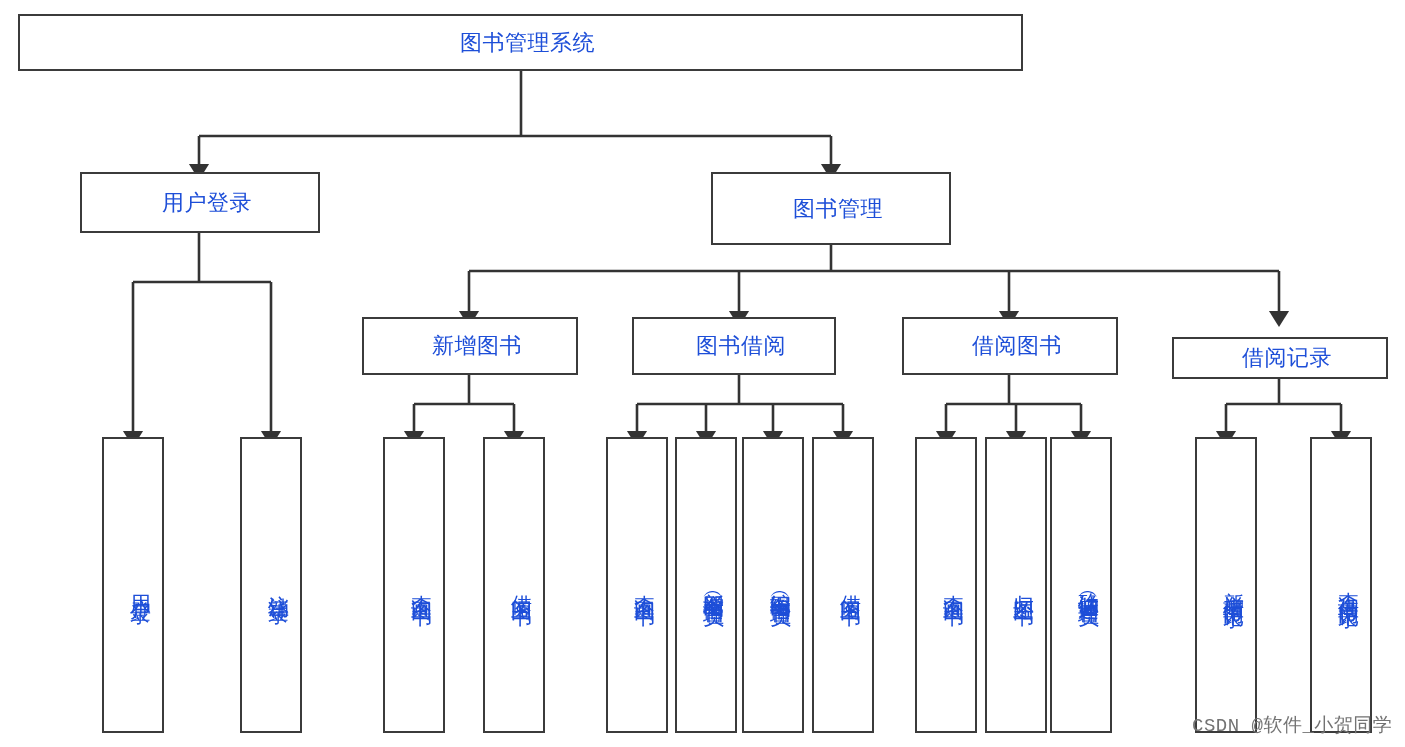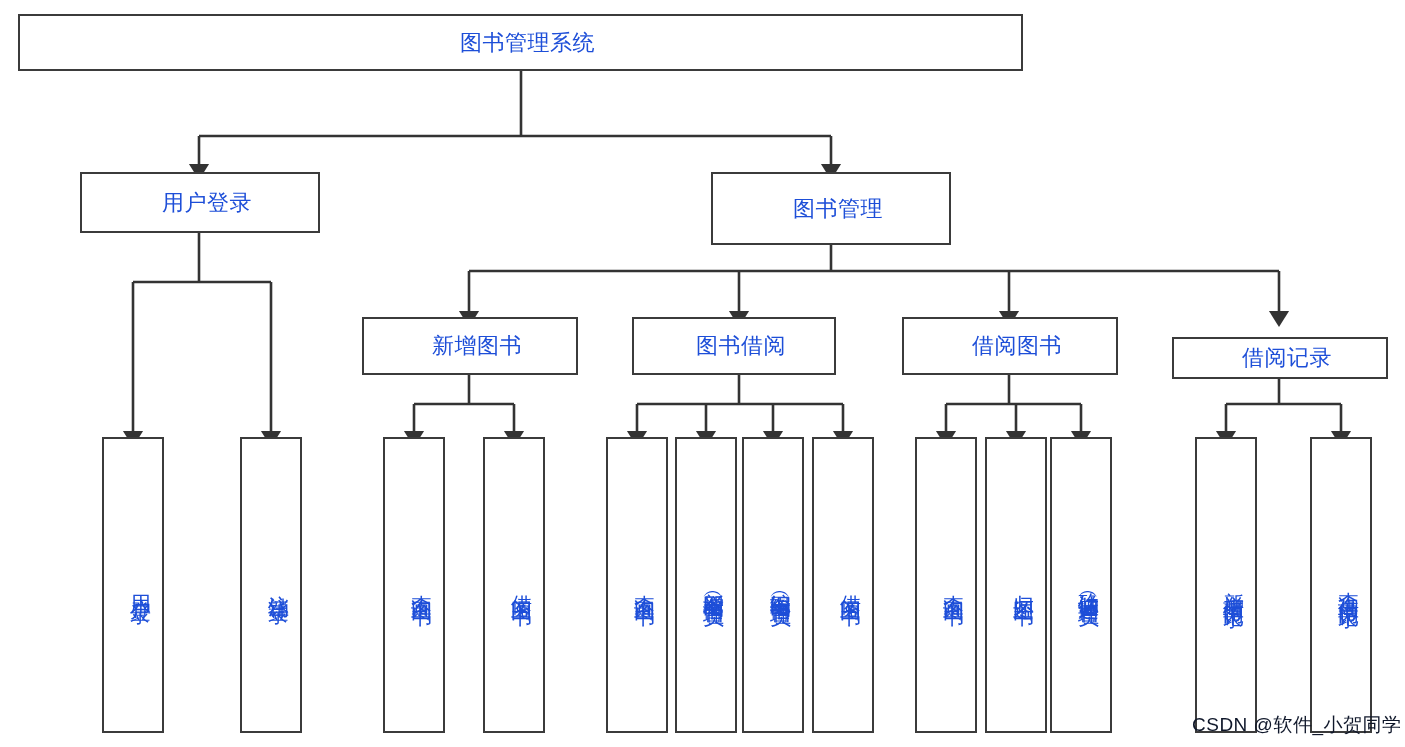--- a/index.html
+++ b/index.html
@@ -69,24 +69,24 @@
     white-space: nowrap;
   }
   .node.vert.tall .node-label {
     letter-spacing: 2px;
   }
   .watermark {
     position: absolute;
     left: 1192px;
     top: 712px;
     font-size: 19px;
-    color: #0f172a;
+    color: #737373;
     letter-spacing: 0.5px;
     white-space: nowrap;
-    font-family: Liberation Sans, sans-serif;
+    font-family: Liberation Mono, monospace;
   }
 </style>
 </head>
 <body>
 
 <div id="diagram-root">
 
   <svg id="connectors" viewBox="0 0 1405 747" xmlns="http://www.w3.org/2000/svg">
     <defs>
       <marker id="arrowhead" markerWidth="9" markerHeight="9" refX="1.2" refY="4.5" orient="auto" markerUnits="strokeWidth">

